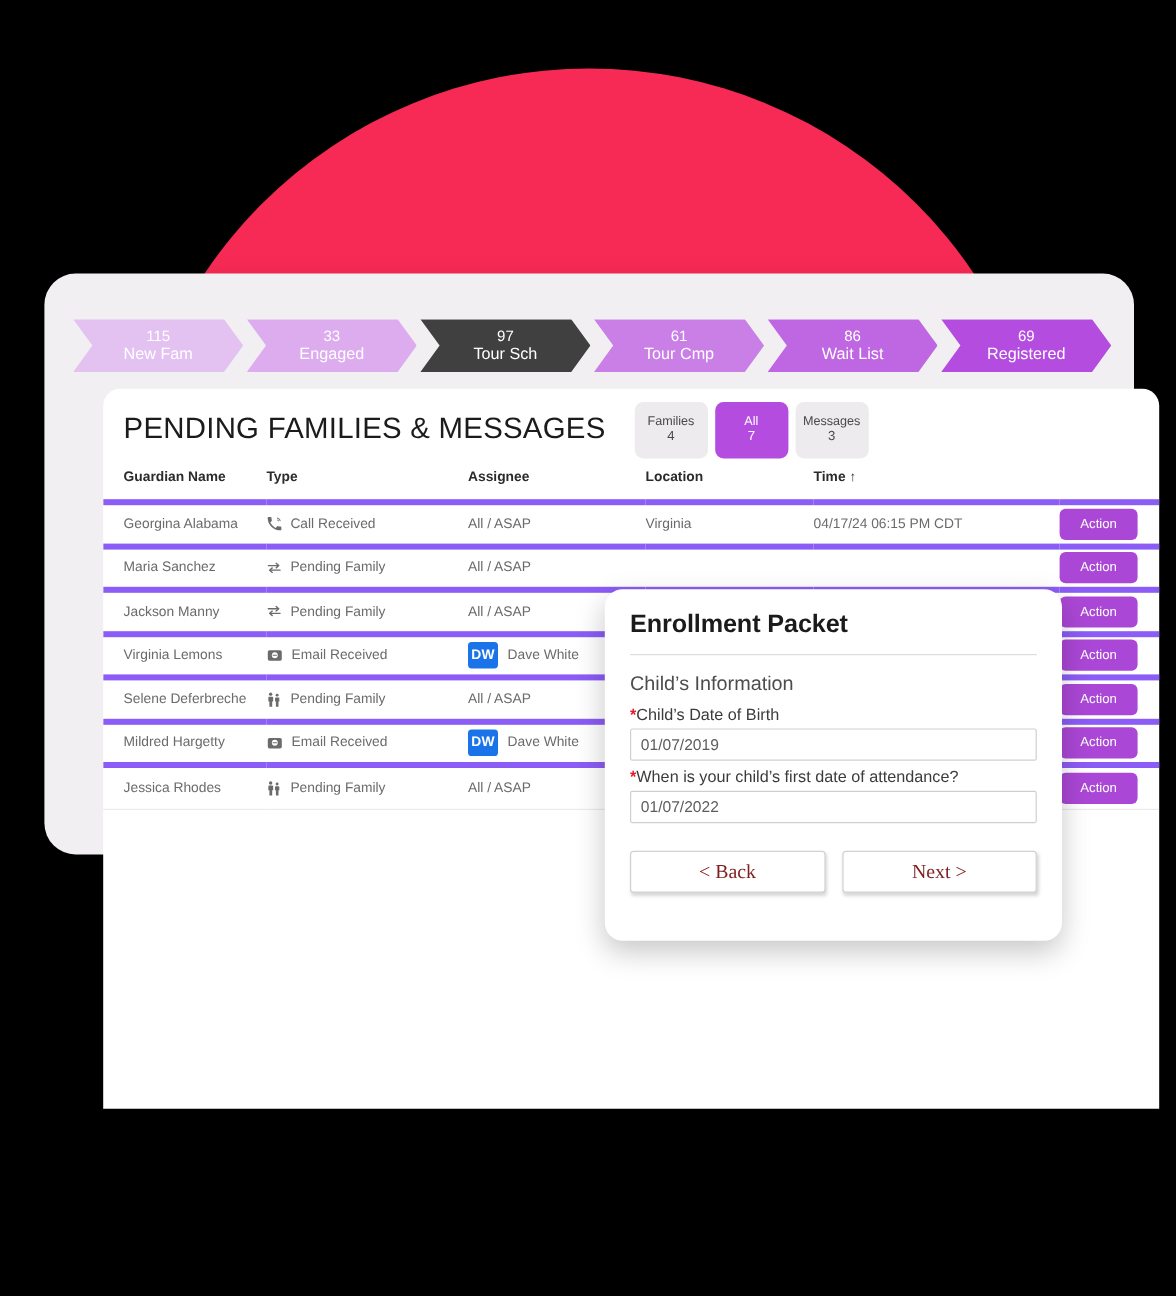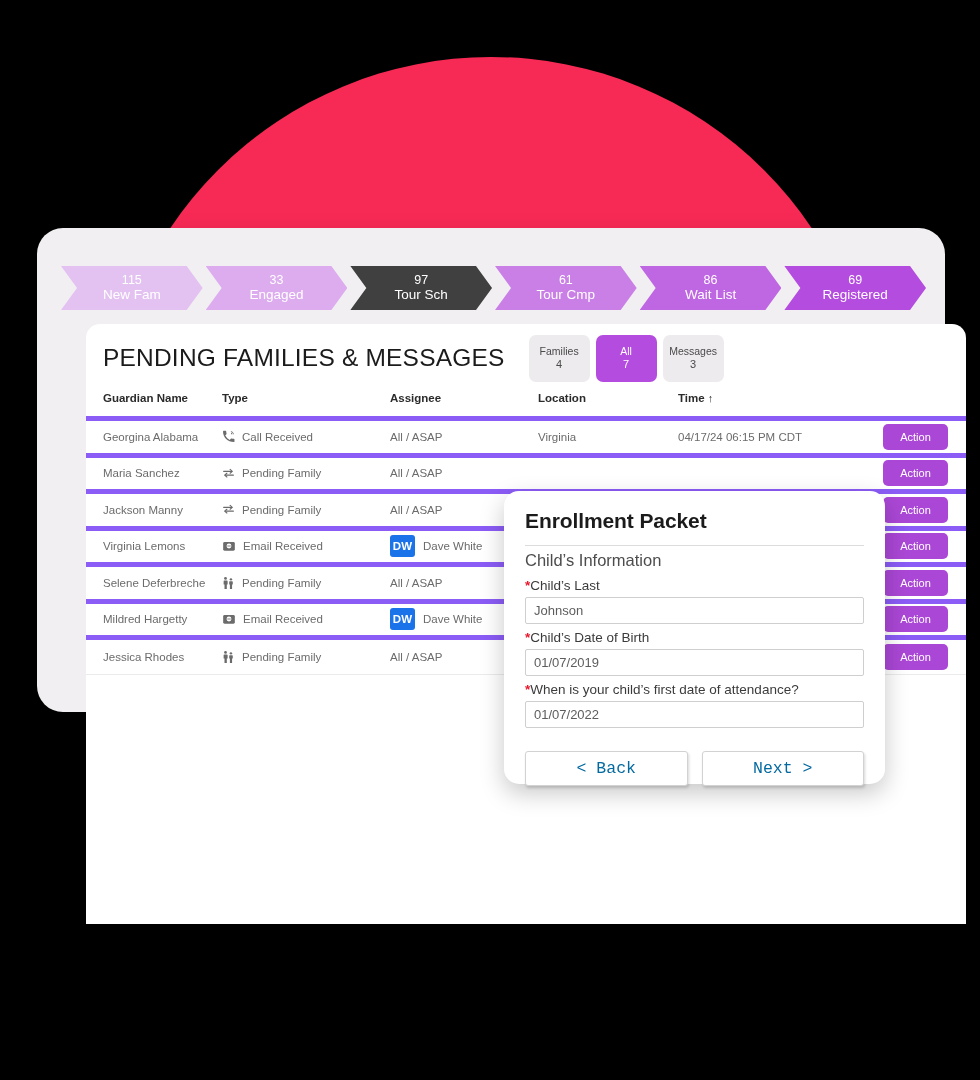--- a/index.html
+++ b/index.html
@@ -159,21 +159,21 @@
     font-size: 21px;
     font-weight: 700;
     color: #1b1b1b;
     padding-bottom: 12px;
     border-bottom: 1px solid #dcdcdc;
     letter-spacing: -.1px;
   }
   .modal-sub {
     font-size: 16.5px;
     color: #4d4d4d;
-    margin-top: 5px;
+    margin-top: 15px;
     margin-bottom: 8px;
   }
   .fld-label {
     font-size: 13.5px;
     color: #3b3b3b;
     margin-bottom: 4px;
   }
   .req { color: #e8192c; font-weight: 700; }
   .fld-input {
     width: 100%; height: 27px;
@@ -186,22 +186,22 @@
     background: #fff;
     margin-bottom: 6px;
   }
   .modal-btns { display: flex; gap: 14px; margin-top: 17px; }
   .nav-btn {
     flex: 1; height: 35px;
     border: 1px solid #d2d2d2;
     border-radius: 3px;
     background: #fff;
     font-size: 16.5px;
-    color: #0369a1;
-    font-family: Liberation Mono, monospace;
+    color: #7f1d1d;
+    font-family: Liberation Serif, serif;
     box-shadow: 1px 2px 3px rgba(0,0,0,.16);
   }
 </style>
 </head>
 <body>
 
 <div id="stage">
 
   <div class="bg-circle"></div>
 
@@ -452,21 +452,20 @@
           </tbody>
       </table>
 
     </div>
   </div>
 
   <div class="modal">
     <div class="modal-title">Enrollment Packet</div>
     <div class="modal-sub">Child’s Information</div>
     <div id="fields">
-        <div><div class="fld-label"><span class="req">*</span><span>Child’s Last</span></div><input class="fld-input" value="Johnson" style=""></div>
         <div><div class="fld-label"><span class="req">*</span><span>Child’s Date of Birth</span></div><input class="fld-input" value="01/07/2019" style=""></div>
         <div><div class="fld-label"><span class="req">*</span><span>When is your child’s first date of attendance?</span></div><input class="fld-input" value="01/07/2022" style=""></div>
       </div>
     <div class="modal-btns">
       <button class="nav-btn">&lt;  Back</button>
       <button class="nav-btn">Next &gt;</button>
     </div>
   </div>
 
 </div>

